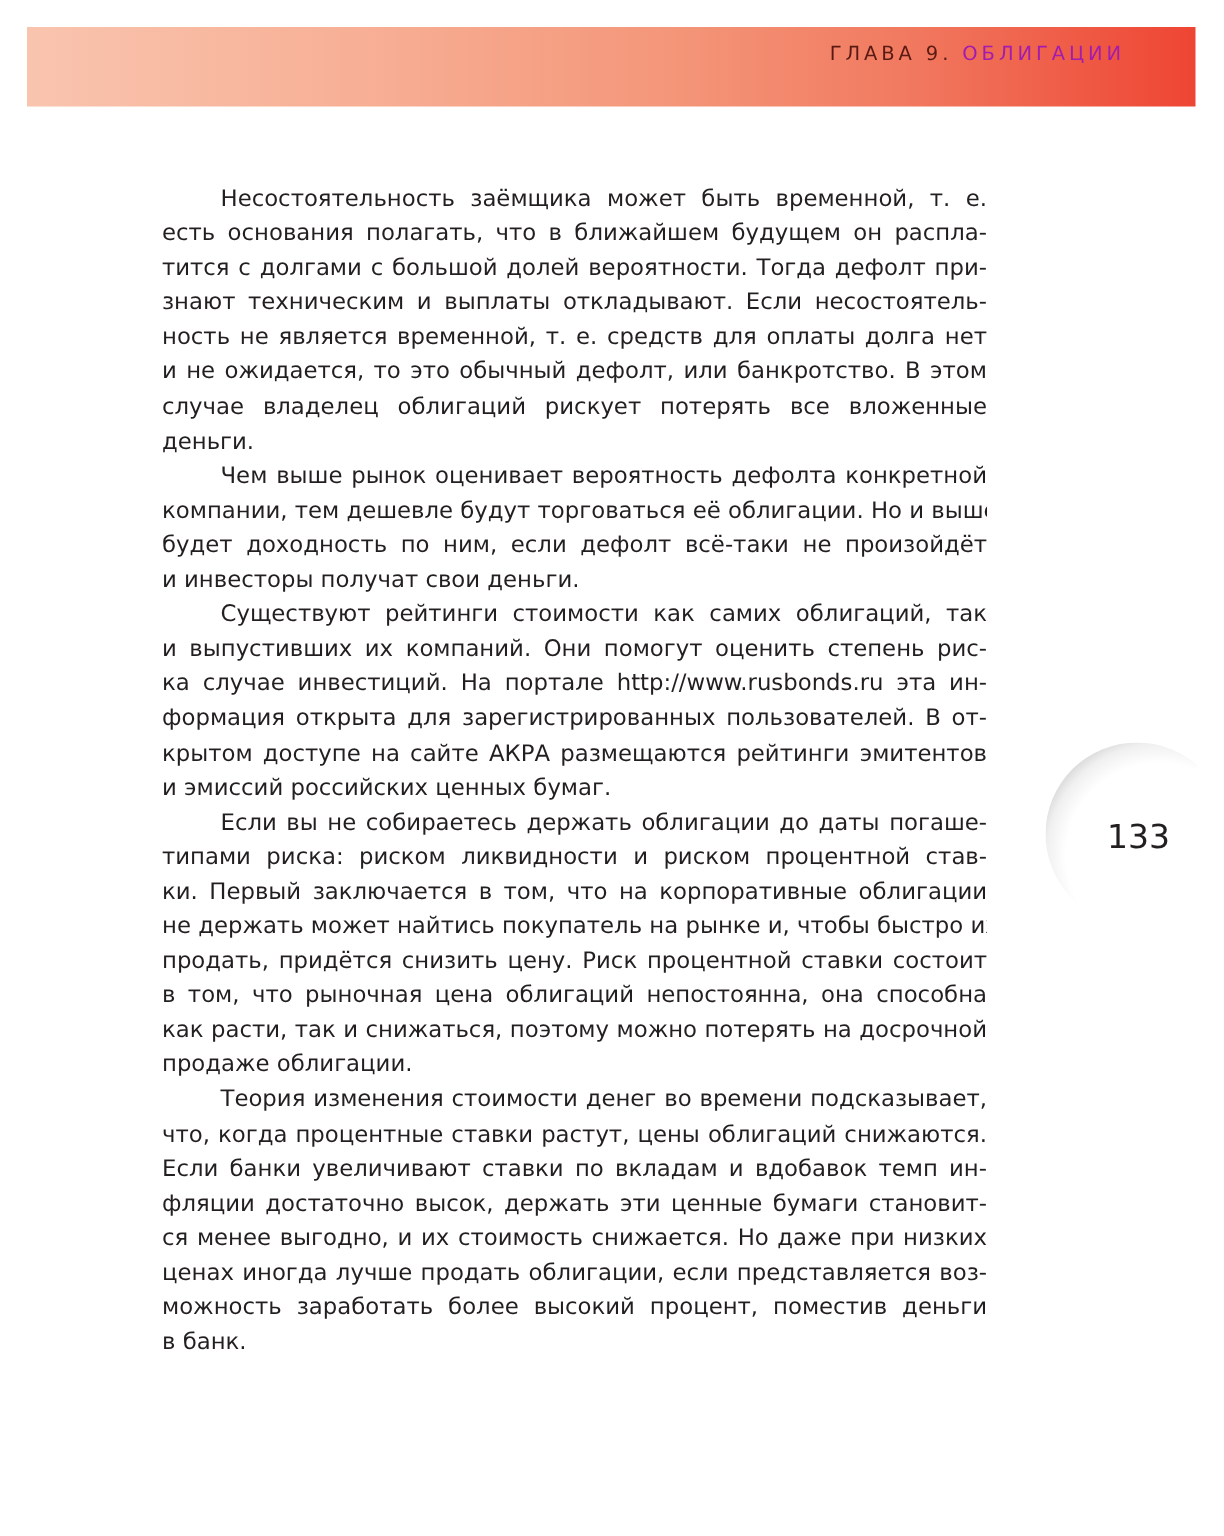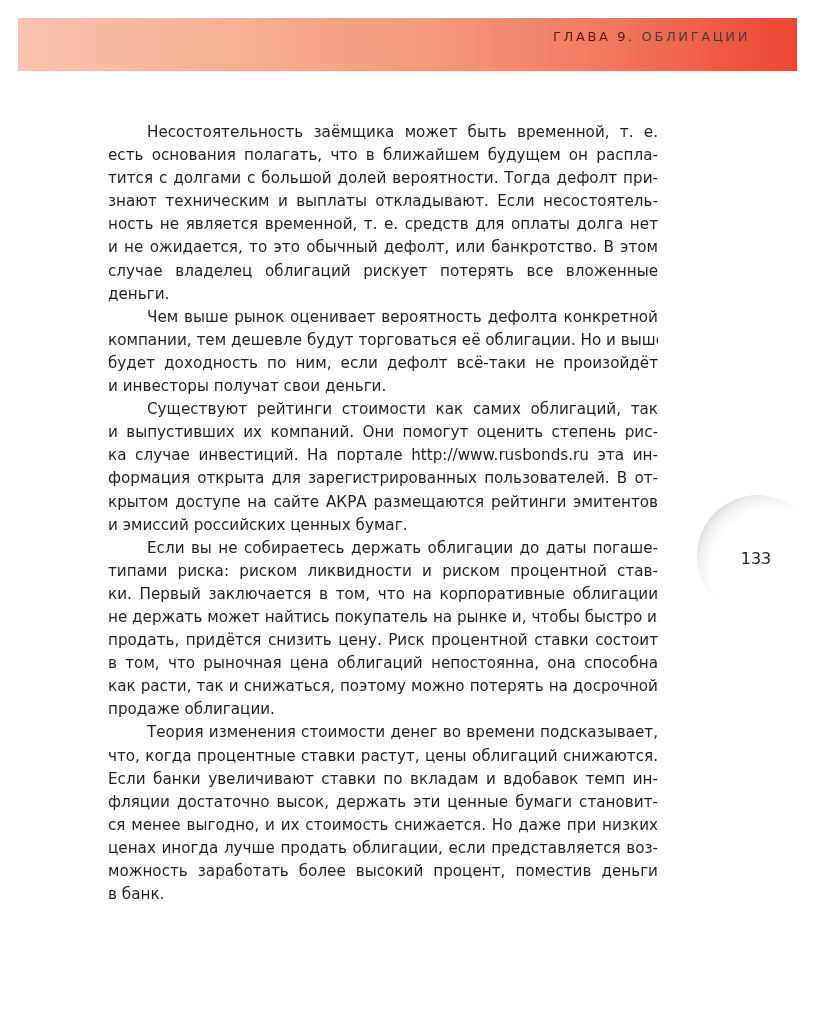--- a/index.html
+++ b/index.html
@@ -29,21 +29,21 @@
     font-family: "DejaVu Sans", sans-serif;
     font-size: 13px;
     letter-spacing: 2.6px;
     line-height: 16px;
     white-space: nowrap;
   }
   .chapter-num {
     color: #5a1a14;
   }
   .chapter-name {
-    color: #404040;
+    color: #a21caf;
     margin-top: 44px;
   }
   .body-text {
     position: absolute;
     left: 108px;
     top: 121px;
     width: 550px;
     font-family: "DejaVu Sans", sans-serif;
     font-size: 15.2px;
     line-height: 23.1px;
@@ -73,21 +73,21 @@
     background: radial-gradient(circle at 62% 62%, #ffffff 0%, #ffffff 58%, #f0f0f0 70%, #bdbdbd 86%, #6e6e6e 100%);
     clip-path: inset(0 21px 0 0);
   }
   .page-number {
     position: absolute;
     left: 738px;
     top: 548px;
     width: 36px;
     text-align: center;
     font-family: "DejaVu Sans", sans-serif;
-    font-size: 16px;
+    font-size: 22px;
     line-height: 22px;
     color: #231f20;
   }
 </style>
 </head>
 <body>
 
 <div class="header-bar"></div>
 <div class="chapter-title">
   <span class="chapter-num">ГЛАВА 9.</span>

